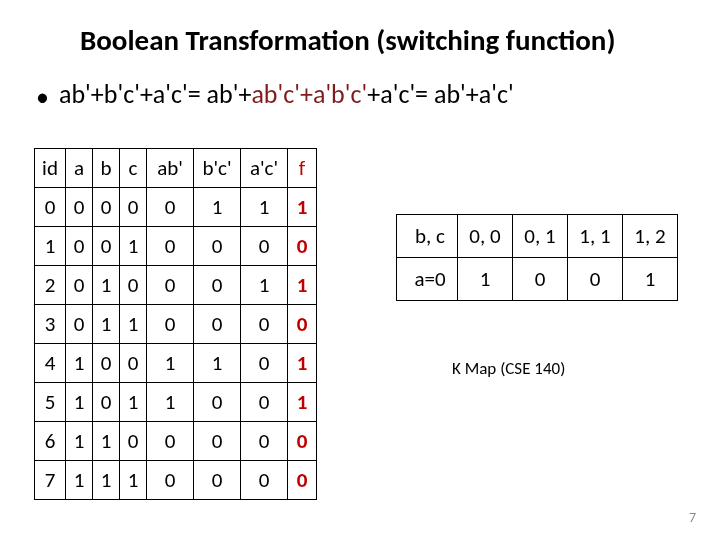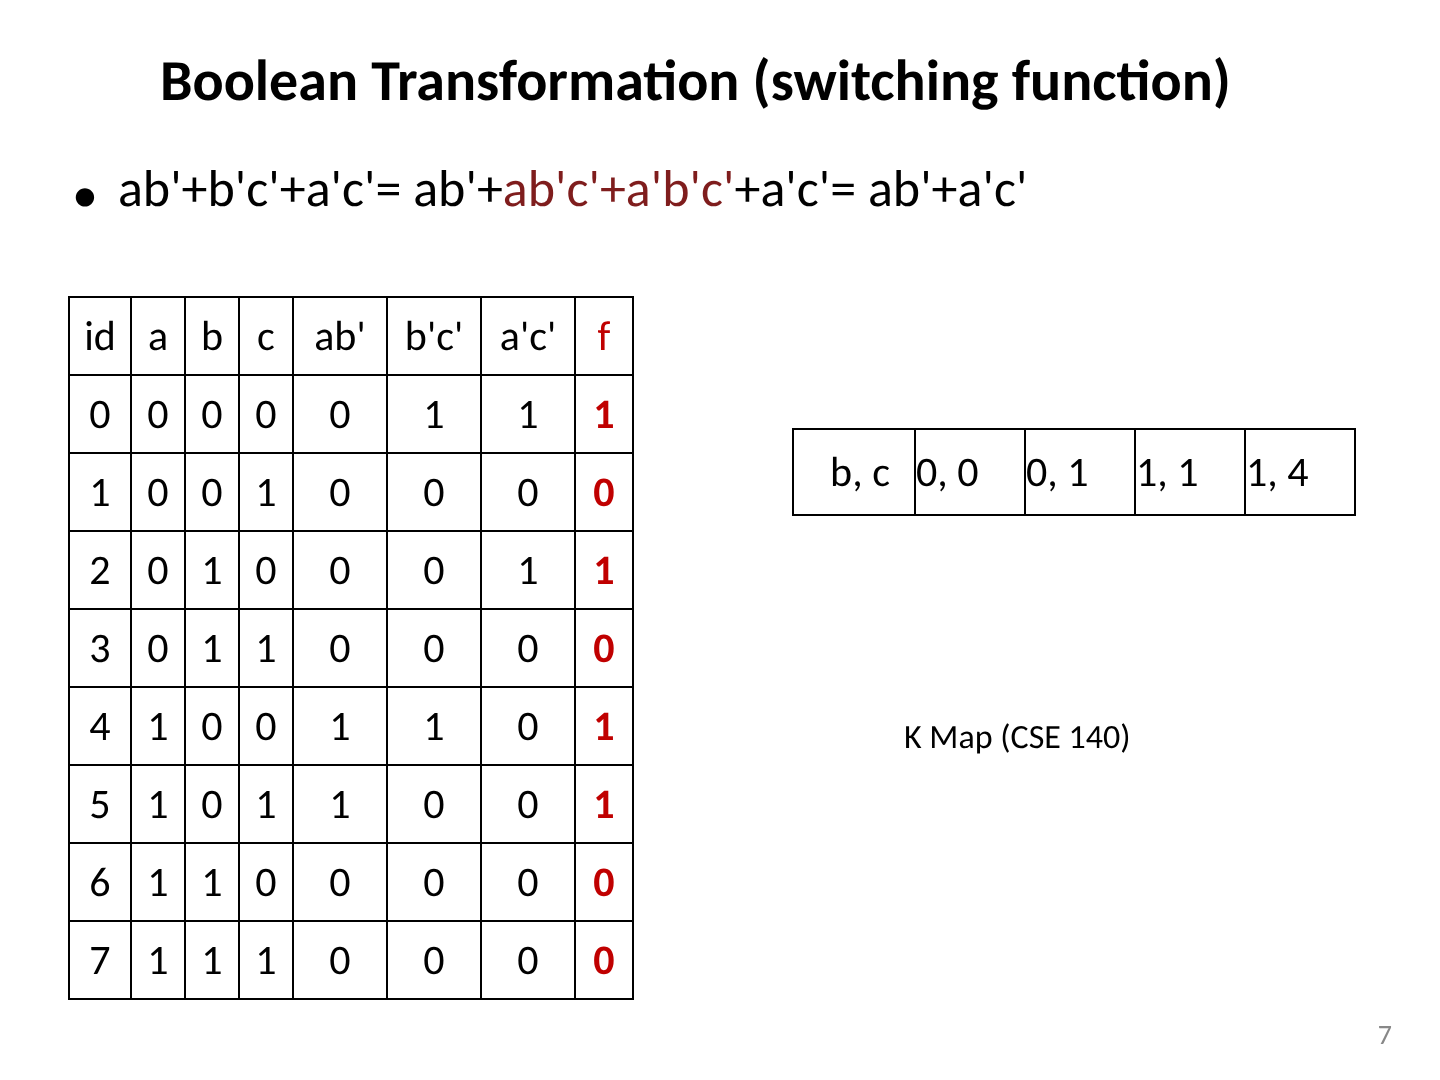--- a/index.html
+++ b/index.html
@@ -70,21 +70,21 @@
   .kmap {
     position: absolute;
     top: 214px;
     left: 396px;
     border-collapse: collapse;
   }
   .kmap th, .kmap td {
     border: 1px solid #000;
     font-size: 21px;
     font-weight: 400;
-    text-align: left;
+    text-align: center;
     width: 54px;
     padding: 8px 0;
   }
   .kmap .rowhdr { text-align: center; padding-left: 6px; width: 54px;}
   .kmap-caption {
     position: absolute;
     top: 358px;
     left: 452px;
     font-size: 17px;
   }
@@ -204,21 +204,28 @@
       </tbody>
   </table>
 
   <table class="kmap">
     <tbody>
         <tr>
       <th class="rowhdr">b, c</th>
       <th>0, 0</th>
       <th>0, 1</th>
       <th>1, 1</th>
-      <th>1, 4</th>
+      <th>1, 2</th>
+    </tr>
+    <tr>
+      <td class="rowhdr">a=0</td>
+      <td>1</td>
+      <td>0</td>
+      <td>0</td>
+      <td>1</td>
     </tr>
   </tbody>
     </table>
 
   <div class="kmap-caption">K Map (CSE 140)</div>
 
   <div class="pagenum">7</div>
 </div>
 
 </body></html>

